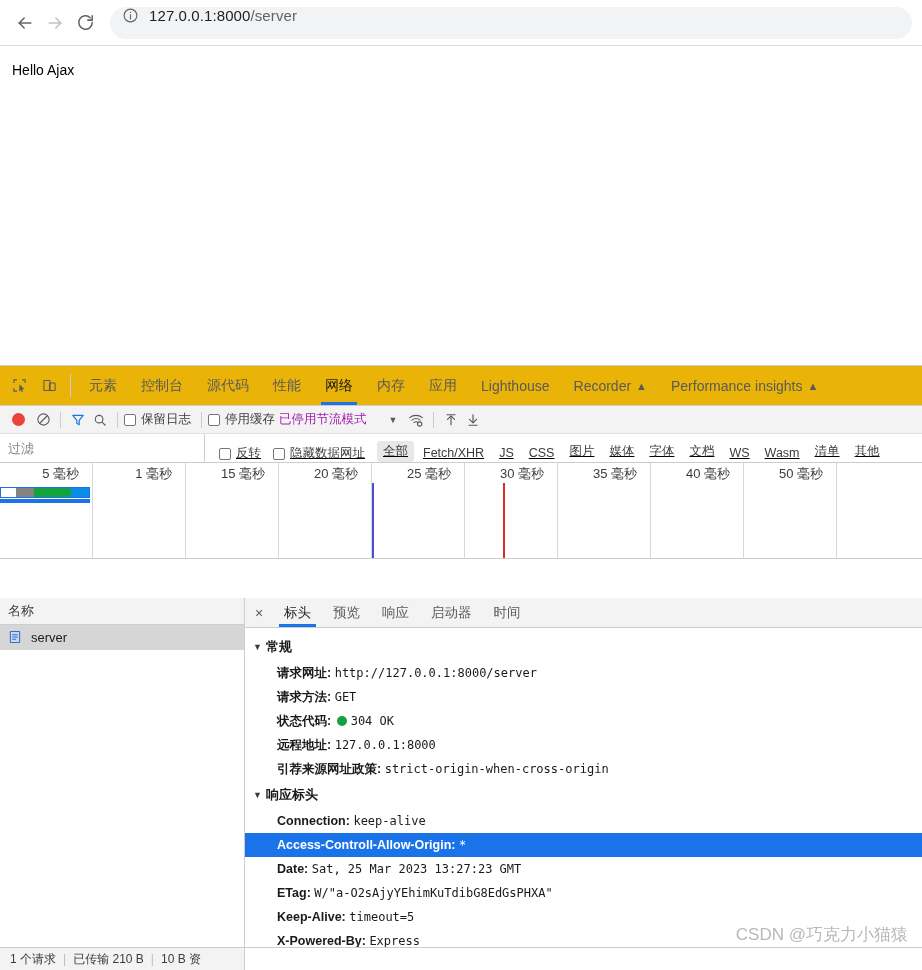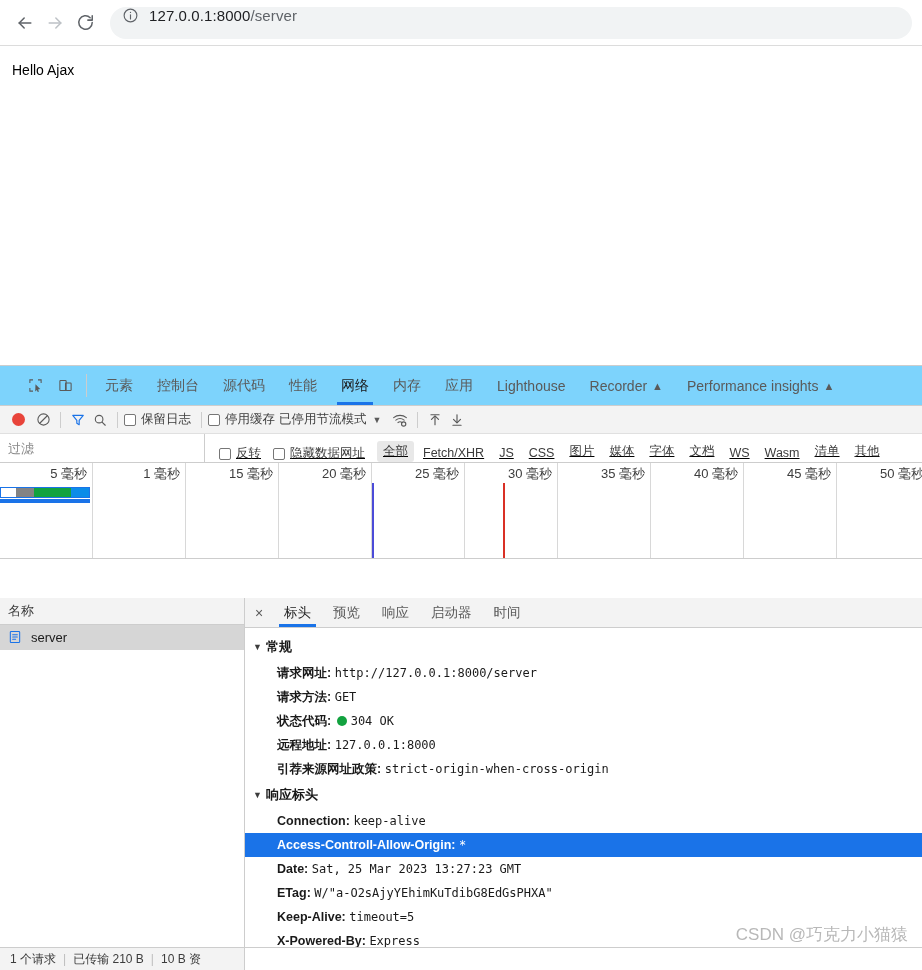--- a/index.html
+++ b/index.html
@@ -69,25 +69,25 @@
     background: #ffffff;
     display: flex;
     flex-direction: column;
     border-top: 1px solid #cdcdcd;
     font-size: 12px;
   }
 
   
   .dt-tabbar {
     height: 40px;
-    background: #7dd3fc;
+    background: #eab308;
     border-bottom: 1px solid #cdcdcd;
     display: flex;
     align-items: stretch;
-    padding-left: 20px;
+    padding-left: 4px;
     flex: 0 0 auto;
   }
   .dt-icon-btn {
     width: 30px;
     display: flex; align-items: center; justify-content: center;
     color: #5a5a5a;
   }
   .dt-sep {
     width: 1px; background: #cdcdcd;
     margin: 8px 6px;
@@ -147,23 +147,23 @@
   }
   .tb-check .box {
     width: 12px; height: 12px;
     border: 1px solid #767676;
     border-radius: 2px;
     background: #fff;
     margin-right: 5px;
     flex: 0 0 auto;
   }
   .tb-text {
-    font-size: 12.5px; color: #404040;
-    white-space: nowrap;
-    margin-right: 6px;
+    font-size: 12.5px; color: #a21caf;
+    white-space: nowrap;
+    margin-right: 22px;
   }
   .tb-caret {
     font-size: 9px; color: #5a5a5a;
     margin-right: 8px;
   }
 
   
   .filter-row {
     height: 29px;
     background: #ffffff;
@@ -220,21 +220,21 @@
     position: absolute; top: 0; left: 0; right: 0; bottom: 0;
     display: flex;
   }
   .ov-cell {
     flex: 0 0 93px;
     border-right: 1px solid #d8d8d8;
     position: relative;
   }
   .ov-cell .tl {
     position: absolute;
-    top: 2px; right: 5px;
+    top: 2px; right: 13px;
     font-size: 13px;
     color: #3c3c3c;
     white-space: nowrap;
   }
   .ov-bar {
     position: absolute;
     left: 0; top: 24px;
     height: 11px;
     display: flex;
     border: 1px solid #1a73e8;
@@ -604,23 +604,20 @@
         <div class="ov-cell">
             <span class="tl">30 毫秒</span>
           </div>
         <div class="ov-cell">
             <span class="tl">35 毫秒</span>
           </div>
         <div class="ov-cell">
             <span class="tl">40 毫秒</span>
           </div>
         <div class="ov-cell">
-            <span class="tl">45 毫秒</span>
-          </div>
-        <div class="ov-cell">
             <span class="tl">50 毫秒</span>
           </div>
 
       </div>
       <div class="ov-bar">
         <div class="seg-white"></div>
         <div class="seg-gray"></div>
         <div class="seg-green"></div>
         <div class="seg-blue"></div>
       </div>

